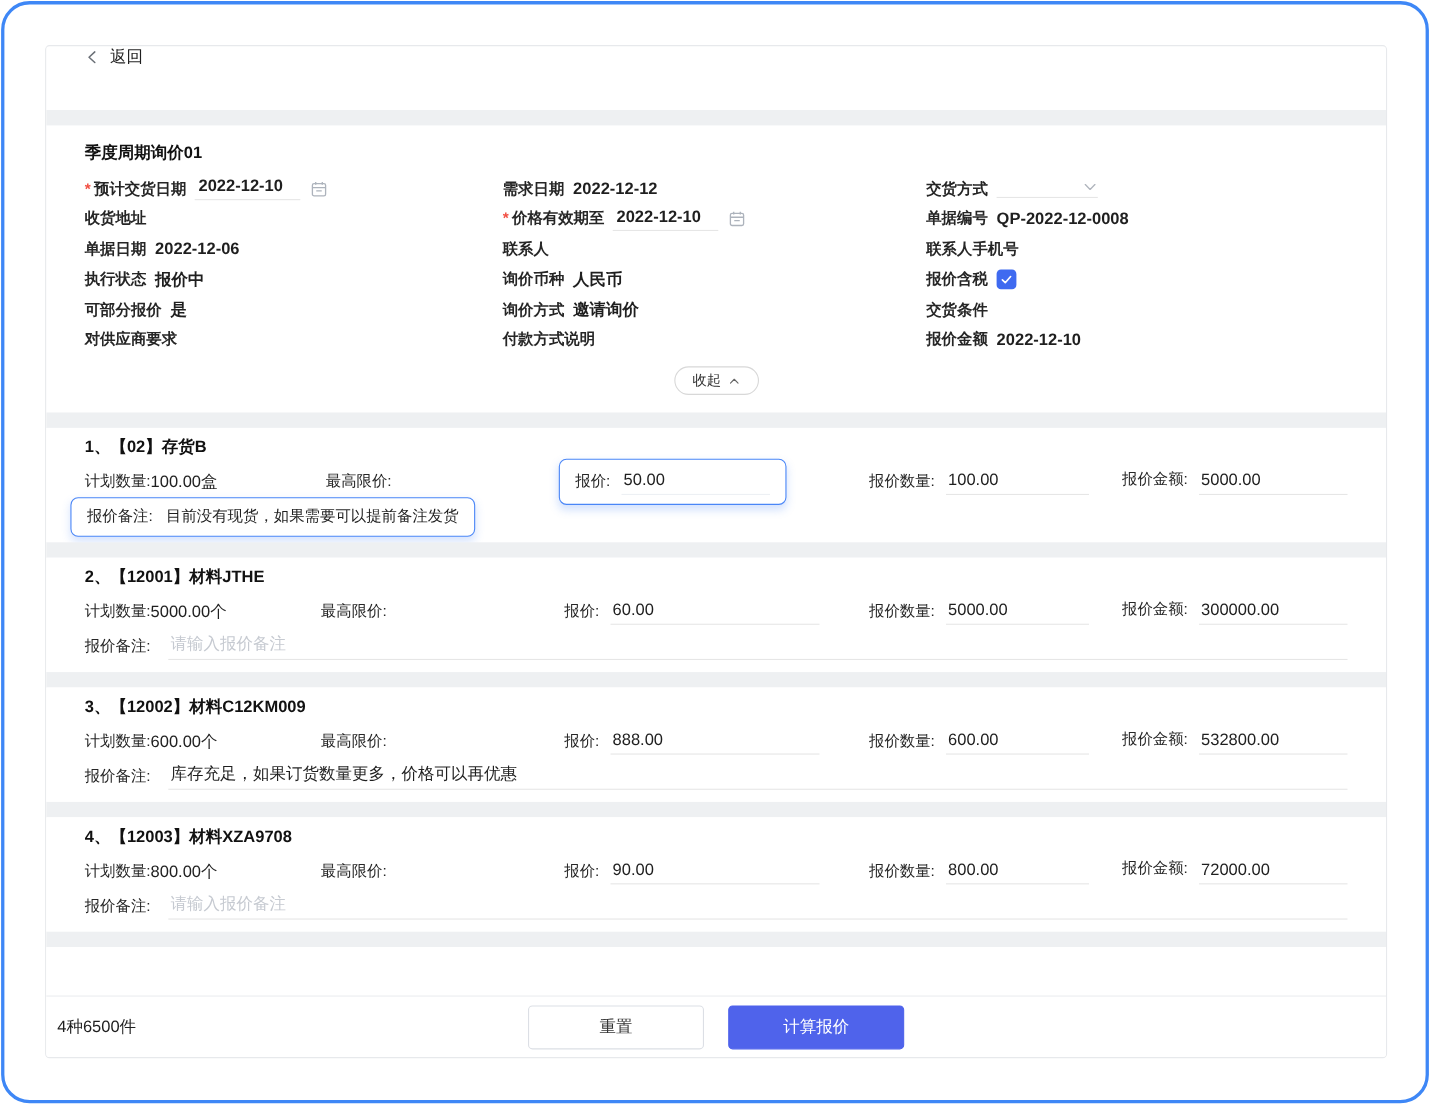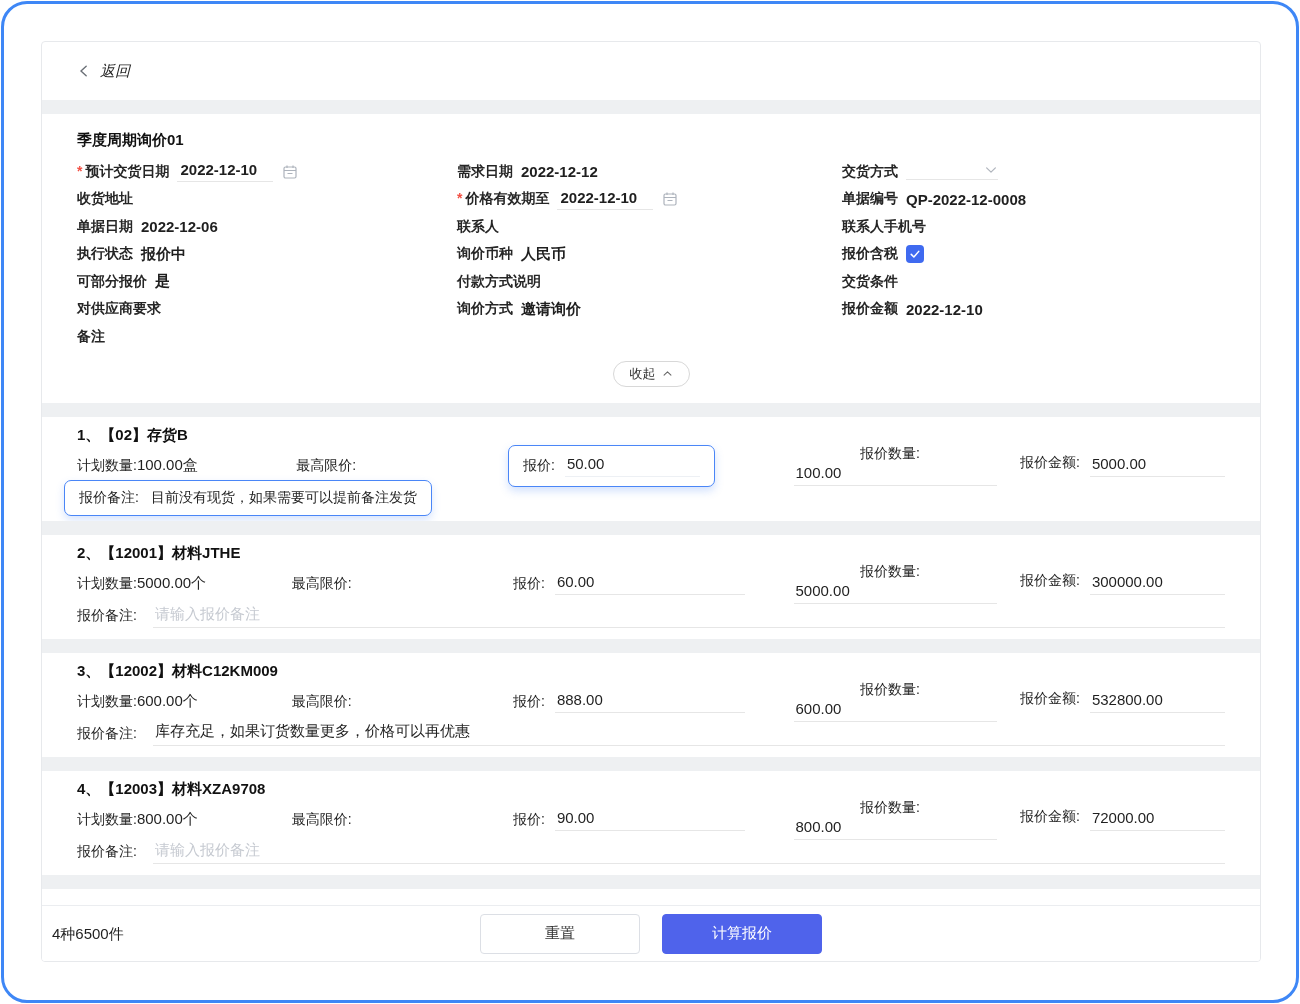--- a/index.html
+++ b/index.html
@@ -27,21 +27,21 @@
     border:3px solid var(--frame-accent);
     border-radius:26px;background:#fff;
     padding:37px 37px 0;overflow:hidden;
   }
   .card{
     width:1220px;height:921px;margin:0 auto;
     background:#fff;border:1px solid var(--card-border);
     border-radius:4px;display:flex;flex-direction:column;overflow:hidden;
   }
   
-  .topbar{height:58px;display:flex;align-items:center;padding:0 35px;flex:none;font-style:italic;}
+  .topbar{height:58px;display:flex;align-items:flex-start;padding:0 35px;flex:none;}
   .back{display:flex;align-items:center;gap:9px;cursor:pointer;}
   .back svg{display:block;}
   .back-label{font-size:15px;color:var(--value);}
   .band{height:14px;background:var(--band);flex:none;}
   
   .form-sec{flex:none;padding:14px 35px 16px;}
   .form-title{font-size:15px;font-weight:700;color:#111;height:24px;line-height:24px;margin-bottom:6px;}
   .form-grid{display:flex;}
   .form-col{display:flex;flex-direction:column;font-weight:bold;}
   .form-col.c1{width:380px;}
@@ -58,21 +58,21 @@
   .checkbox{width:18px;height:18px;border-radius:4px;background:var(--checkbox-blue);display:inline-flex;align-items:center;justify-content:center;cursor:pointer;}
   .collapse-wrap{display:flex;justify-content:center;margin-top:10px;}
   .collapse-btn{display:inline-flex;align-items:center;gap:6px;height:26px;padding:0 16px;border:1px solid #d8d8d8;border-radius:999px;background:#fff;font-size:13px;color:#333;cursor:pointer;}
   
   .item{flex:none;height:104px;padding:5px 35px 9px;background:#fff;}
   .item-title{height:26px;line-height:26px;font-size:15px;font-weight:700;color:#111;}
   .item-fields{height:36px;display:flex;align-items:center;font-size:14px;}
   .f-plan{width:228px;display:flex;align-items:center;}
   .f-max{width:235px;}
   .f-quote{width:232px;display:flex;align-items:center;}
-  .f-qty{width:200px;margin-left:45px;display:flex;align-items:center;flex-direction:column;}
+  .f-qty{width:200px;margin-left:45px;display:flex;align-items:center;}
   .f-amount{width:205px;margin-left:30px;display:flex;align-items:flex-start;}
   .lab{white-space:nowrap;color:var(--text);}
   .val{font-size:15px;color:var(--value);}
   .uinput{
     flex:1;min-width:0;border:none;outline:none;background:transparent;
     border-bottom:1px solid var(--underline);
     font-family:inherit;font-size:15px;color:var(--value);
     padding:1px 2px 4px;margin-left:10px;
   }
   .uinput::placeholder{color:var(--placeholder);}
@@ -153,24 +153,20 @@
             <span class="fvalue">报价中</span>
           </div>
           <div class="field">
             <span class="flabel">可部分报价</span>
             <span class="fvalue">是</span>
           </div>
           <div class="field">
             <span class="flabel">对供应商要求</span>
             <span class="fvalue"></span>
           </div>
-          <div class="field">
-            <span class="flabel">备注</span>
-            <span class="fvalue"></span>
-          </div>
         </div>
 
         <div class="form-col c2">
           <div class="field">
             <span class="flabel">需求日期</span>
             <span class="fvalue">2022-12-12</span>
           </div>
           <div class="field req">
             <span class="flabel">价格有效期至</span>
             <span class="fvalue underlined">2022-12-10</span>
@@ -186,26 +182,26 @@
           </div>
           <div class="field">
             <span class="flabel">联系人</span>
             <span class="fvalue"></span>
           </div>
           <div class="field">
             <span class="flabel">询价币种</span>
             <span class="fvalue">人民币</span>
           </div>
           <div class="field">
-            <span class="flabel">付款方式说明</span>
-            <span class="fvalue"></span>
-          </div>
-          <div class="field">
             <span class="flabel">询价方式</span>
             <span class="fvalue">邀请询价</span>
+          </div>
+          <div class="field">
+            <span class="flabel">付款方式说明</span>
+            <span class="fvalue"></span>
           </div>
         </div>
 
         <div class="form-col c3">
           <div class="field">
             <span class="flabel">交货方式</span>
             <span class="select-line">
               <svg width="14" height="14" viewBox="0 0 16 16" fill="none">
                   <path d="M3 5.5 L8 10.5 L13 5.5" stroke="#b0b5bd" stroke-width="1.4" stroke-linecap="round" stroke-linejoin="round"></path>
                 </svg>

